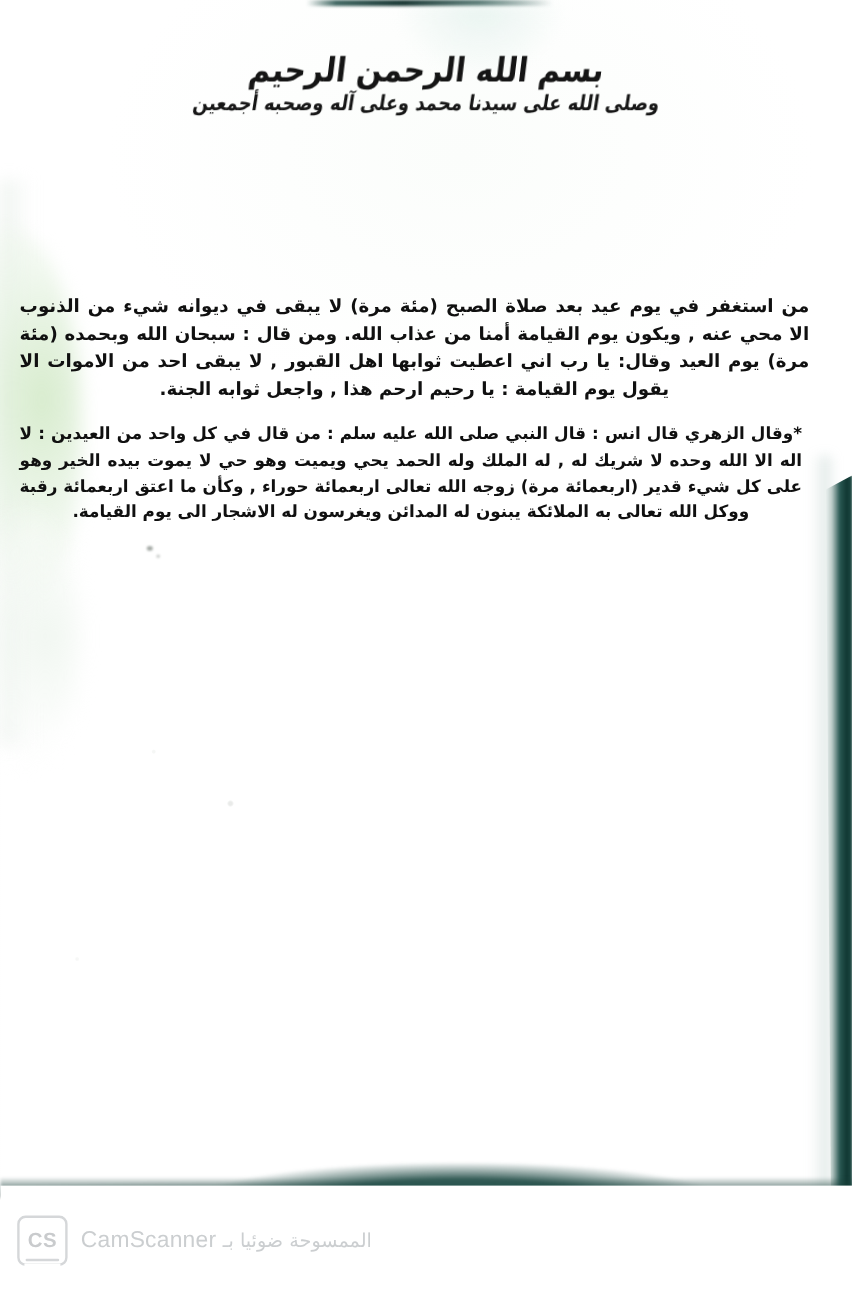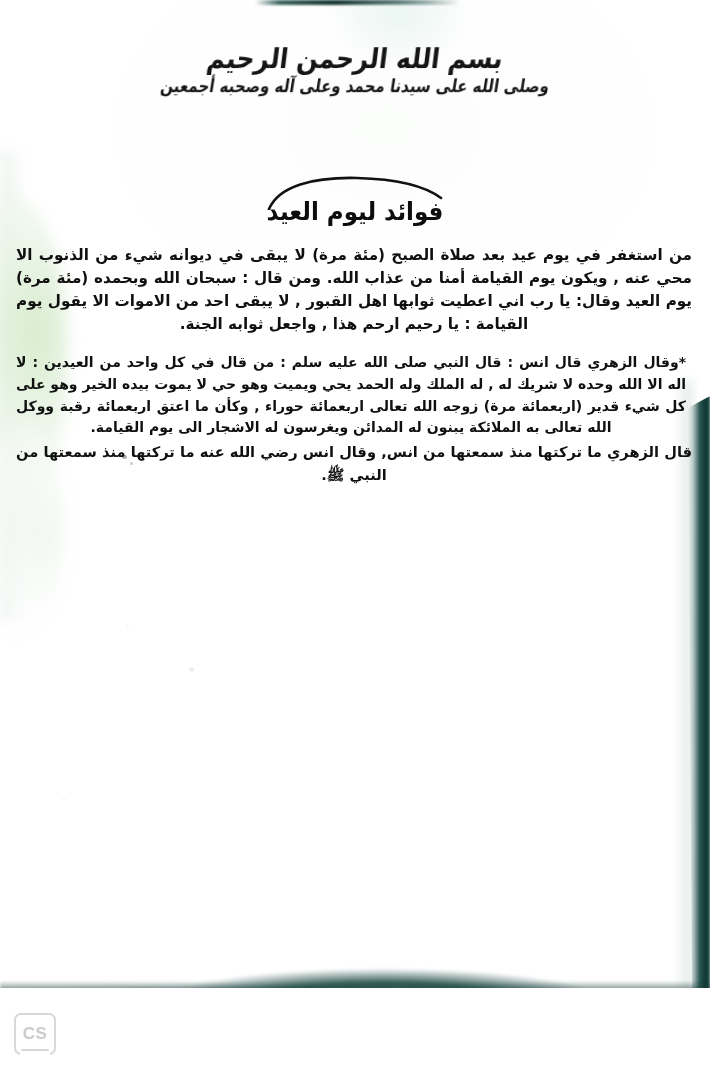--- a/index.html
+++ b/index.html
@@ -177,21 +177,21 @@
     color: #0d0d0d;
     letter-spacing: -0.5px;
     transform: scaleY(1.08);
   }
 
   
   .body-text {
     position: absolute;
     top: 244px;
     left: 16px;
-    right: 18px;
+    right: 36px;
     direction: rtl;
     text-align: justify;
     font-family: "DejaVu Sans", "Liberation Sans", sans-serif;
     color: #101010;
     font-weight: 700;
   }
   .para {
     margin: 0 0 2px 0;
     font-size: 15px;
     line-height: 1.52;
@@ -311,30 +311,26 @@
   <div class="bottom-white"></div>
   <div class="grain"></div>
   <div class="speck" style="left:122px; top:455px; width:5px; height:4px;"></div>
   <div class="speck" style="left:130px; top:462px; width:3px; height:3px; opacity:.6;"></div>
 
   <div class="hand-block">
     <div class="hand-line1">بسم الله الرحمن الرحيم</div>
     <div class="hand-line2">وصلى الله على سيدنا محمد وعلى آله وصحبه أجمعين</div>
   </div>
 
-  <div class="title-wrap">
-    <svg class="title-swoosh" width="180" height="34" viewBox="0 0 180 34">
-      <path d="M4 33 C 14 10, 48 1, 92 2 C 130 3, 160 10, 176 22" fill="none" stroke="#111111" stroke-width="2.6" stroke-linecap="round"></path>
-    </svg>
-    <div class="doc-title">فوائد ليوم العيد</div>
-  </div>
 
   <div class="body-text">
     <p class="para p1">من استغفر في يوم عيد بعد صلاة الصبح (مئة مرة) لا يبقى في ديوانه شيء من الذنوب الا محي عنه , ويكون يوم القيامة أمنا من عذاب الله. ومن قال : سبحان الله وبحمده (مئة مرة) يوم العيد وقال: يا رب اني اعطيت ثوابها اهل القبور , لا يبقى احد من الاموات الا يقول يوم القيامة : يا رحيم ارحم هذا , واجعل ثوابه الجنة.</p>
     <p class="para p3">*وقال الزهري قال انس : قال النبي صلى الله عليه سلم : من قال في كل واحد من العيدين : لا اله الا الله وحده لا شريك له , له الملك وله الحمد يحي ويميت وهو حي لا يموت بيده الخير وهو على كل شيء قدير (اربعمائة مرة) زوجه الله تعالى اربعمائة حوراء , وكأن ما اعتق اربعمائة رقبة ووكل الله تعالى به الملائكة يبنون له المدائن ويغرسون له الاشجار الى يوم القيامة.</p>
-    <p class="para p4">قال الزهري ما تركتها منذ سمعتها من انس, وقال انس رضي الله عنه ما تركتها منذ سمعتها من النبي ﷺ.</p>
   </div>
 
   <div class="footer">
     <div class="cs-logo">CS</div>
+    <div class="cs-text">
+      <span>CamScanner</span><span>&nbsp;</span><span class="ar">الممسوحة ضوئيا بـ</span>
+    </div>
   </div>
 
 </div>
 
 </body></html>

